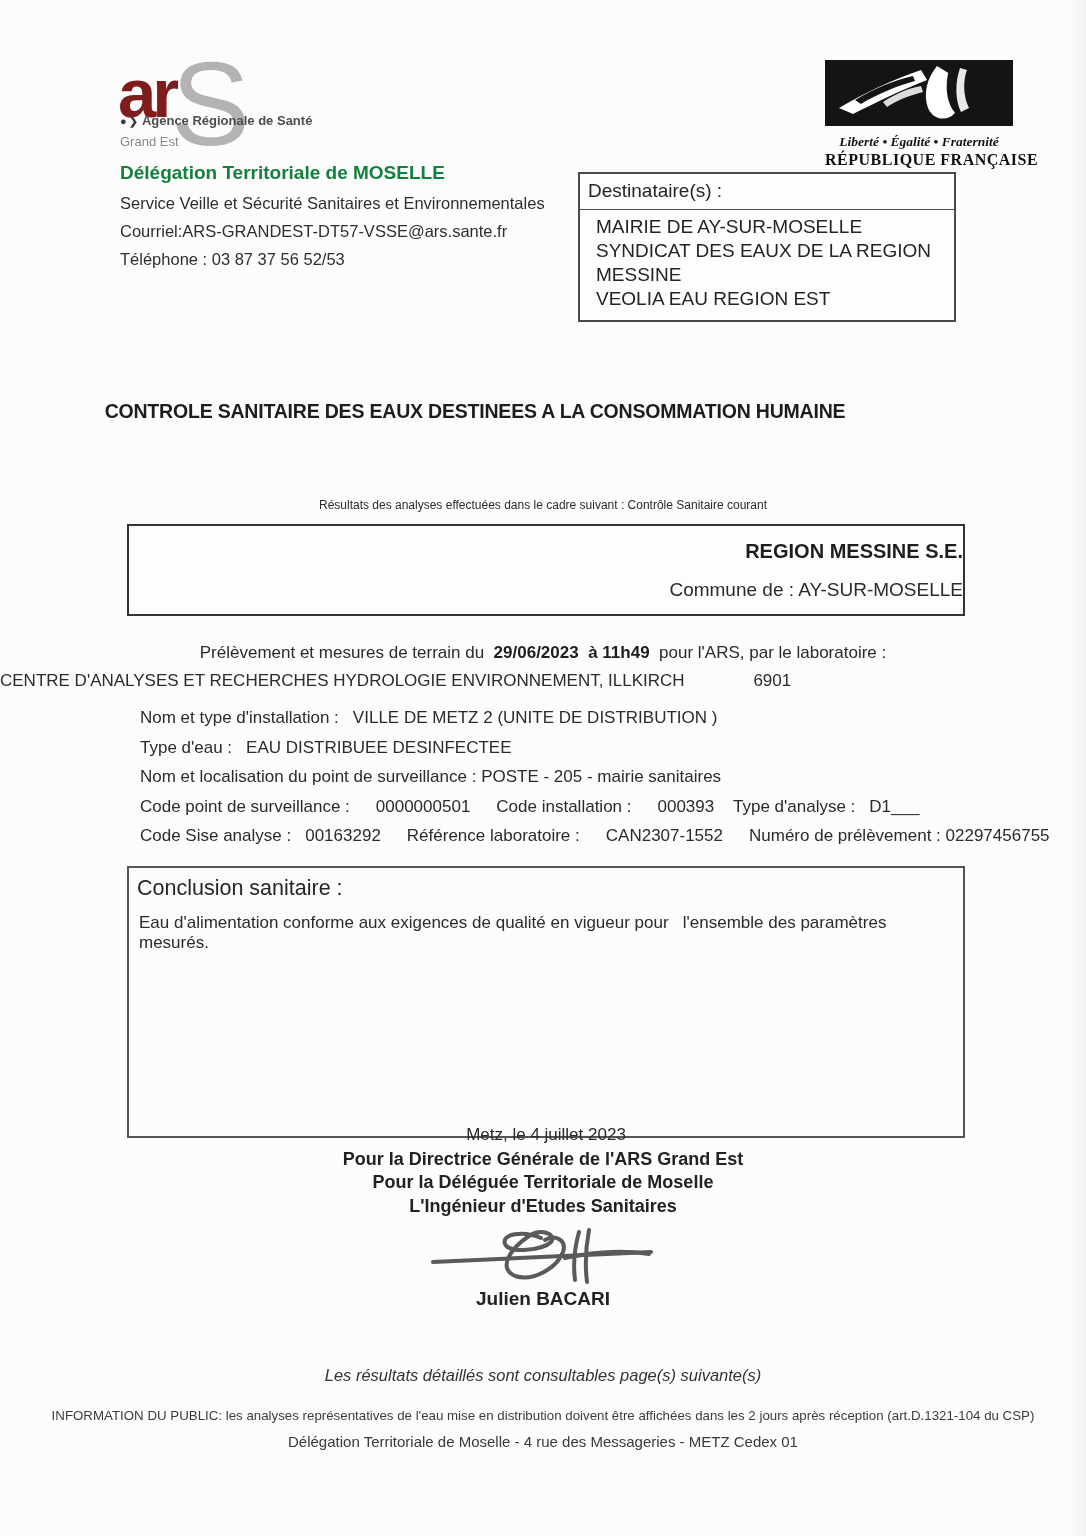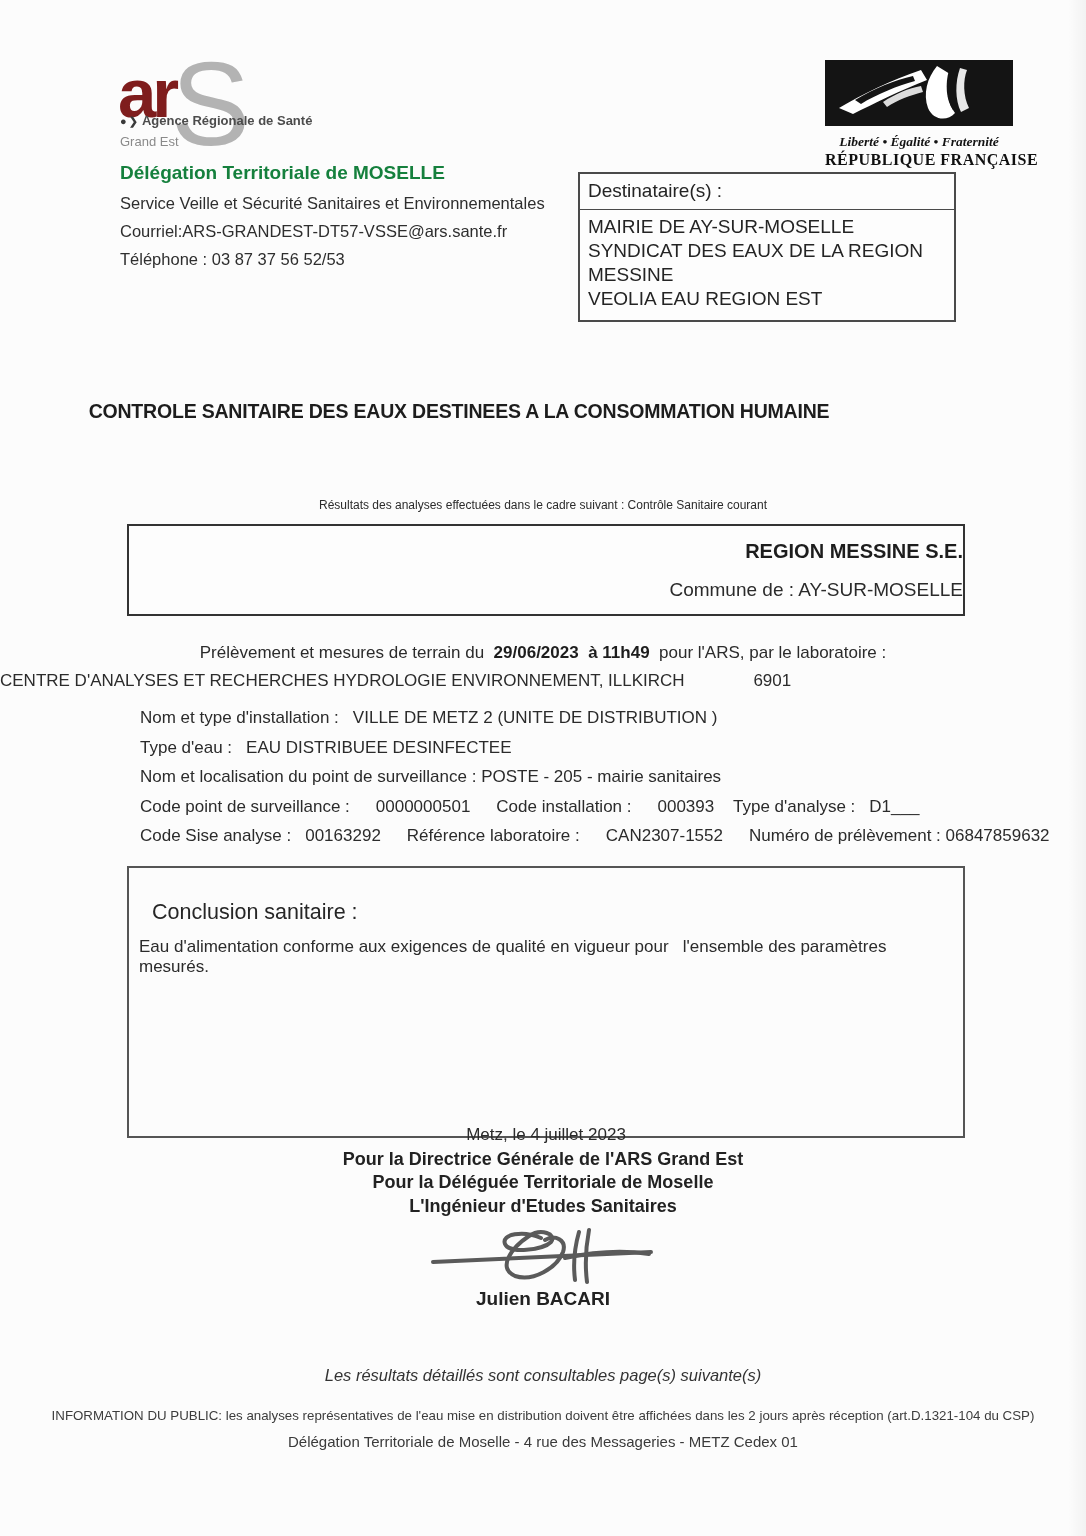--- a/index.html
+++ b/index.html
@@ -48,26 +48,26 @@
     color:#101010; letter-spacing:0.5px; white-space:nowrap; margin-top:1px;
   }
   .dest-box {
     position:absolute; left:578px; top:172px; width:378px;
     border:2px solid #4a4a4a; background:#fdfdfd;
   }
   .dest-head {
     font-size:19px; color:#242424; padding:6px 8px 7px 8px;
     border-bottom:1.5px solid #4a4a4a;
   }
-  .dest-list { padding:5px 8px 8px 8px; }
+  .dest-list { padding:5px 8px 8px 16px; }
   .dest-item { font-size:19px; color:#242424; line-height:1.27; }
 
   
   .main-title {
-    position:absolute; left:0; top:400px; width:918px; text-align:center;
+    position:absolute; left:16px; top:400px; width:918px; text-align:center;
     font-size:19.5px; font-weight:700; color:#1d1d1d; letter-spacing:-0.2px;
   }
   .context-line {
     position:absolute; left:0; top:498px; width:1086px; text-align:center;
     font-size:12px; color:#2b2b2b;
   }
 
   .region-box {
     position:absolute; left:127px; top:524px; width:838px; height:92px;
     border:2.5px solid #333; background:#fdfdfd; text-align:right;
@@ -92,21 +92,21 @@
   .install .row { margin-bottom:9.5px; position:relative; white-space:nowrap; }
   .install .gap-s { display:inline-block; width:14px; }
   .install .gap-m { display:inline-block; width:26px; }
   .analysis-pos { position:absolute; left:593px; top:0; }
 
   
   .conclusion-box {
     position:absolute; left:127px; top:866px; width:838px; height:272px;
     border:2px solid #555; background:transparent;
   }
-  .conclusion-title { font-size:21.5px; color:#262626; padding:8px 0 0 23px;margin-top:24px; }
+  .conclusion-title { font-size:21.5px; color:#262626; padding:8px 0 0 8px; }
   .conclusion-text {
     font-size:17px; color:#2b2b2b; padding:12px 14px 0 10px; white-space:pre-wrap;
   }
   .conclusion-date {
     position:absolute; left:0; bottom:-1px; width:100%; text-align:center;
     font-size:17px; color:#2b2b2b; transform:translateY(42%);
   }
 
   
   .sig-block { position:absolute; left:0; top:1148px; width:1086px; text-align:center; }
@@ -207,21 +207,21 @@
     <div class="row">
       <span>Nom et localisation du point de surveillance :</span>&nbsp;<span>POSTE - 205 - mairie sanitaires</span>
     </div>
     <div class="row">
       <span>Code point de surveillance :</span><span class="gap-m"></span><span>0000000501</span><span class="gap-m"></span><span>Code installation :</span><span class="gap-m"></span><span>000393</span>
       <span class="analysis-pos">
         <span>Type d'analyse :</span><span class="gap-s"></span><span>D1___</span>
       </span>
     </div>
     <div class="row">
-      <span>Code Sise analyse :</span><span class="gap-s"></span><span>00163292</span><span class="gap-m"></span><span>Référence laboratoire :</span><span class="gap-m"></span><span>CAN2307-1552</span><span class="gap-m"></span><span>Numéro de prélèvement :</span>&nbsp;<span>06847859632</span>
+      <span>Code Sise analyse :</span><span class="gap-s"></span><span>00163292</span><span class="gap-m"></span><span>Référence laboratoire :</span><span class="gap-m"></span><span>CAN2307-1552</span><span class="gap-m"></span><span>Numéro de prélèvement :</span>&nbsp;<span>02297456755</span>
     </div>
   </div>
 
   <div class="conclusion-box">
     <div class="conclusion-title">Conclusion sanitaire :</div>
     <div class="conclusion-text">Eau d'alimentation conforme aux exigences de qualité en vigueur pour   l'ensemble des paramètres mesurés.</div>
     <div class="conclusion-date">Metz, le 4 juillet 2023</div>
   </div>
 
   <div class="sig-block">

